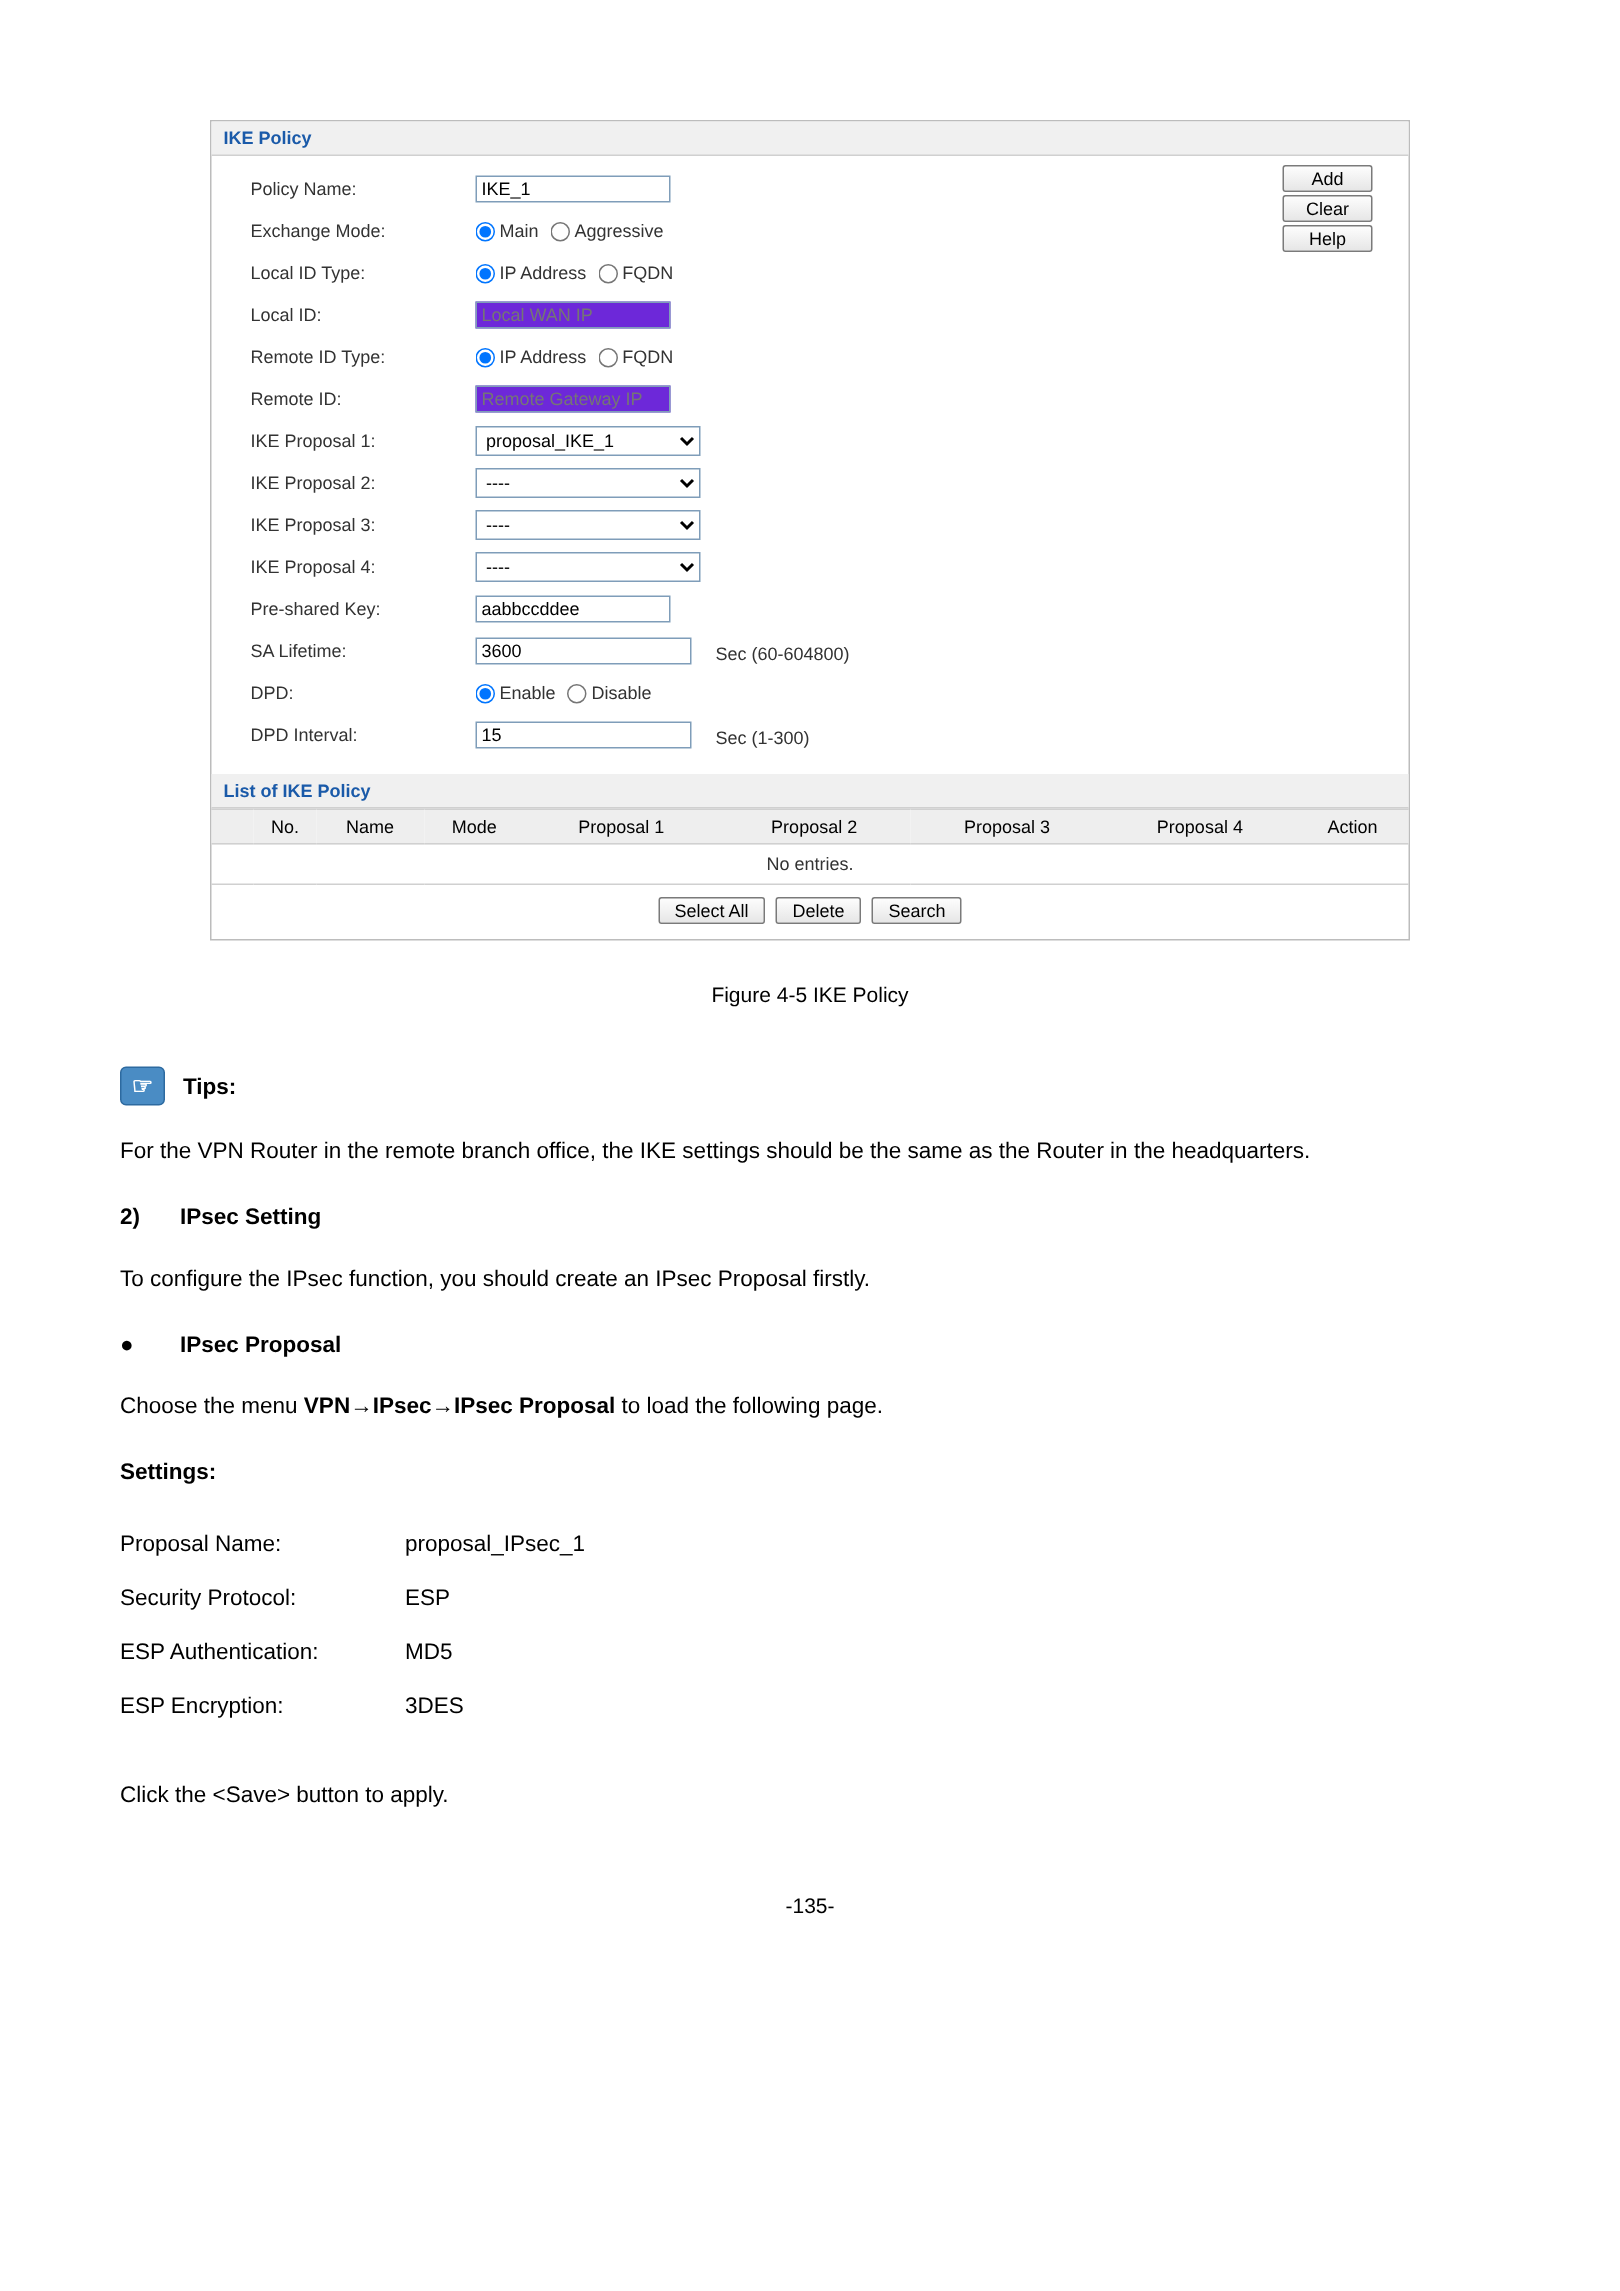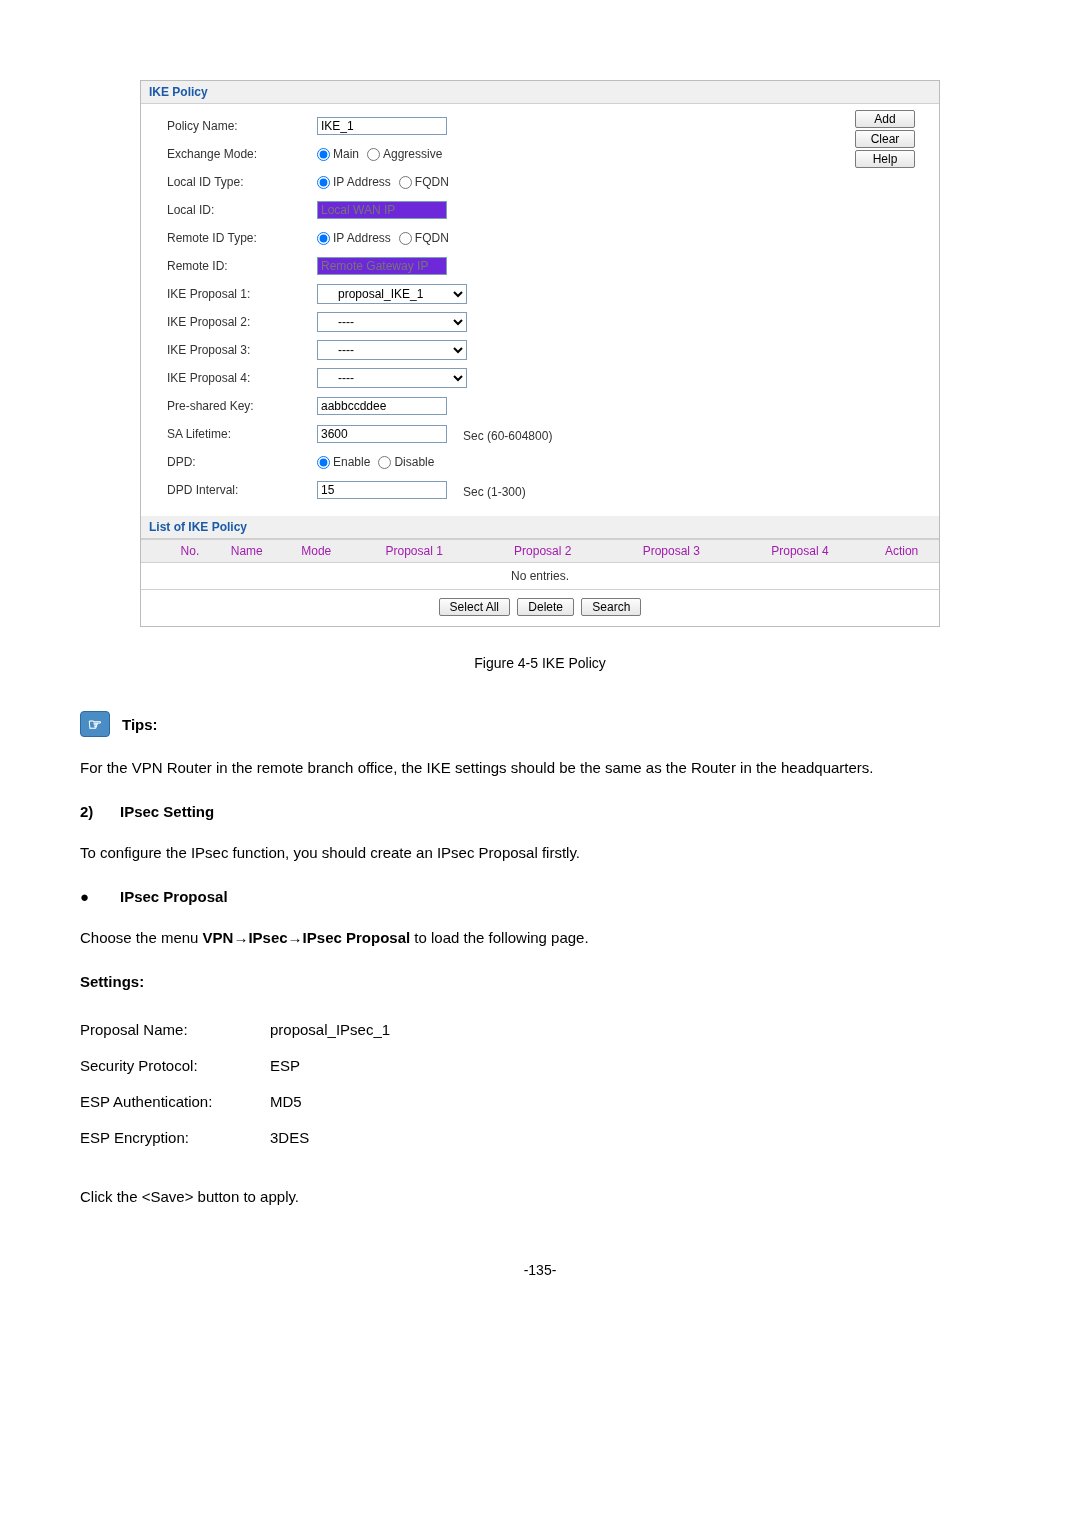--- a/index.html
+++ b/index.html
@@ -76,49 +76,49 @@
     background: #fff;
     box-sizing: border-box;
   }
   .txt[disabled] {
     color: #b0b0b0;
     background: #6d28d9;
   }
   .txt.w-policy { width: 130px; }
   .txt.w-wide   { width: 130px; }
   .txt.w-key    { width: 130px; }
-  .txt.w-num    { width: 130px; }
+  .txt.w-num    { width: 144px; }
   .sel {
     font-size: 12px;
     height: 20px;
     width: 150px;
     border: 1px solid #7f9db9;
     background: #fff;
     box-sizing: border-box;
-    padding-left: 16px;
+    padding-left: 2px;
   }
   .radio {
     display: inline-flex;
     align-items: center;
     gap: 3px;
     font-size: 12px;
   }
   .radio input { margin: 0; }
   .unit { margin-left: 8px; font-size: 12px; }
 
   
   .list-table {
     width: 100%;
     border-collapse: collapse;
     font-size: 12px;
   }
   .list-table th {
     background: #eee;
     font-weight: normal;
-    color: #a21caf;
+    color: #000000;
     padding: 4px 0;
     border-top: 1px solid #d0d0d0;
     border-bottom: 1px solid #d0d0d0;
   }
   .list-table td.no-entries {
     text-align: center;
     padding: 6px 0;
     border-bottom: 1px solid #d0d0d0;
   }
   .table-buttons {

